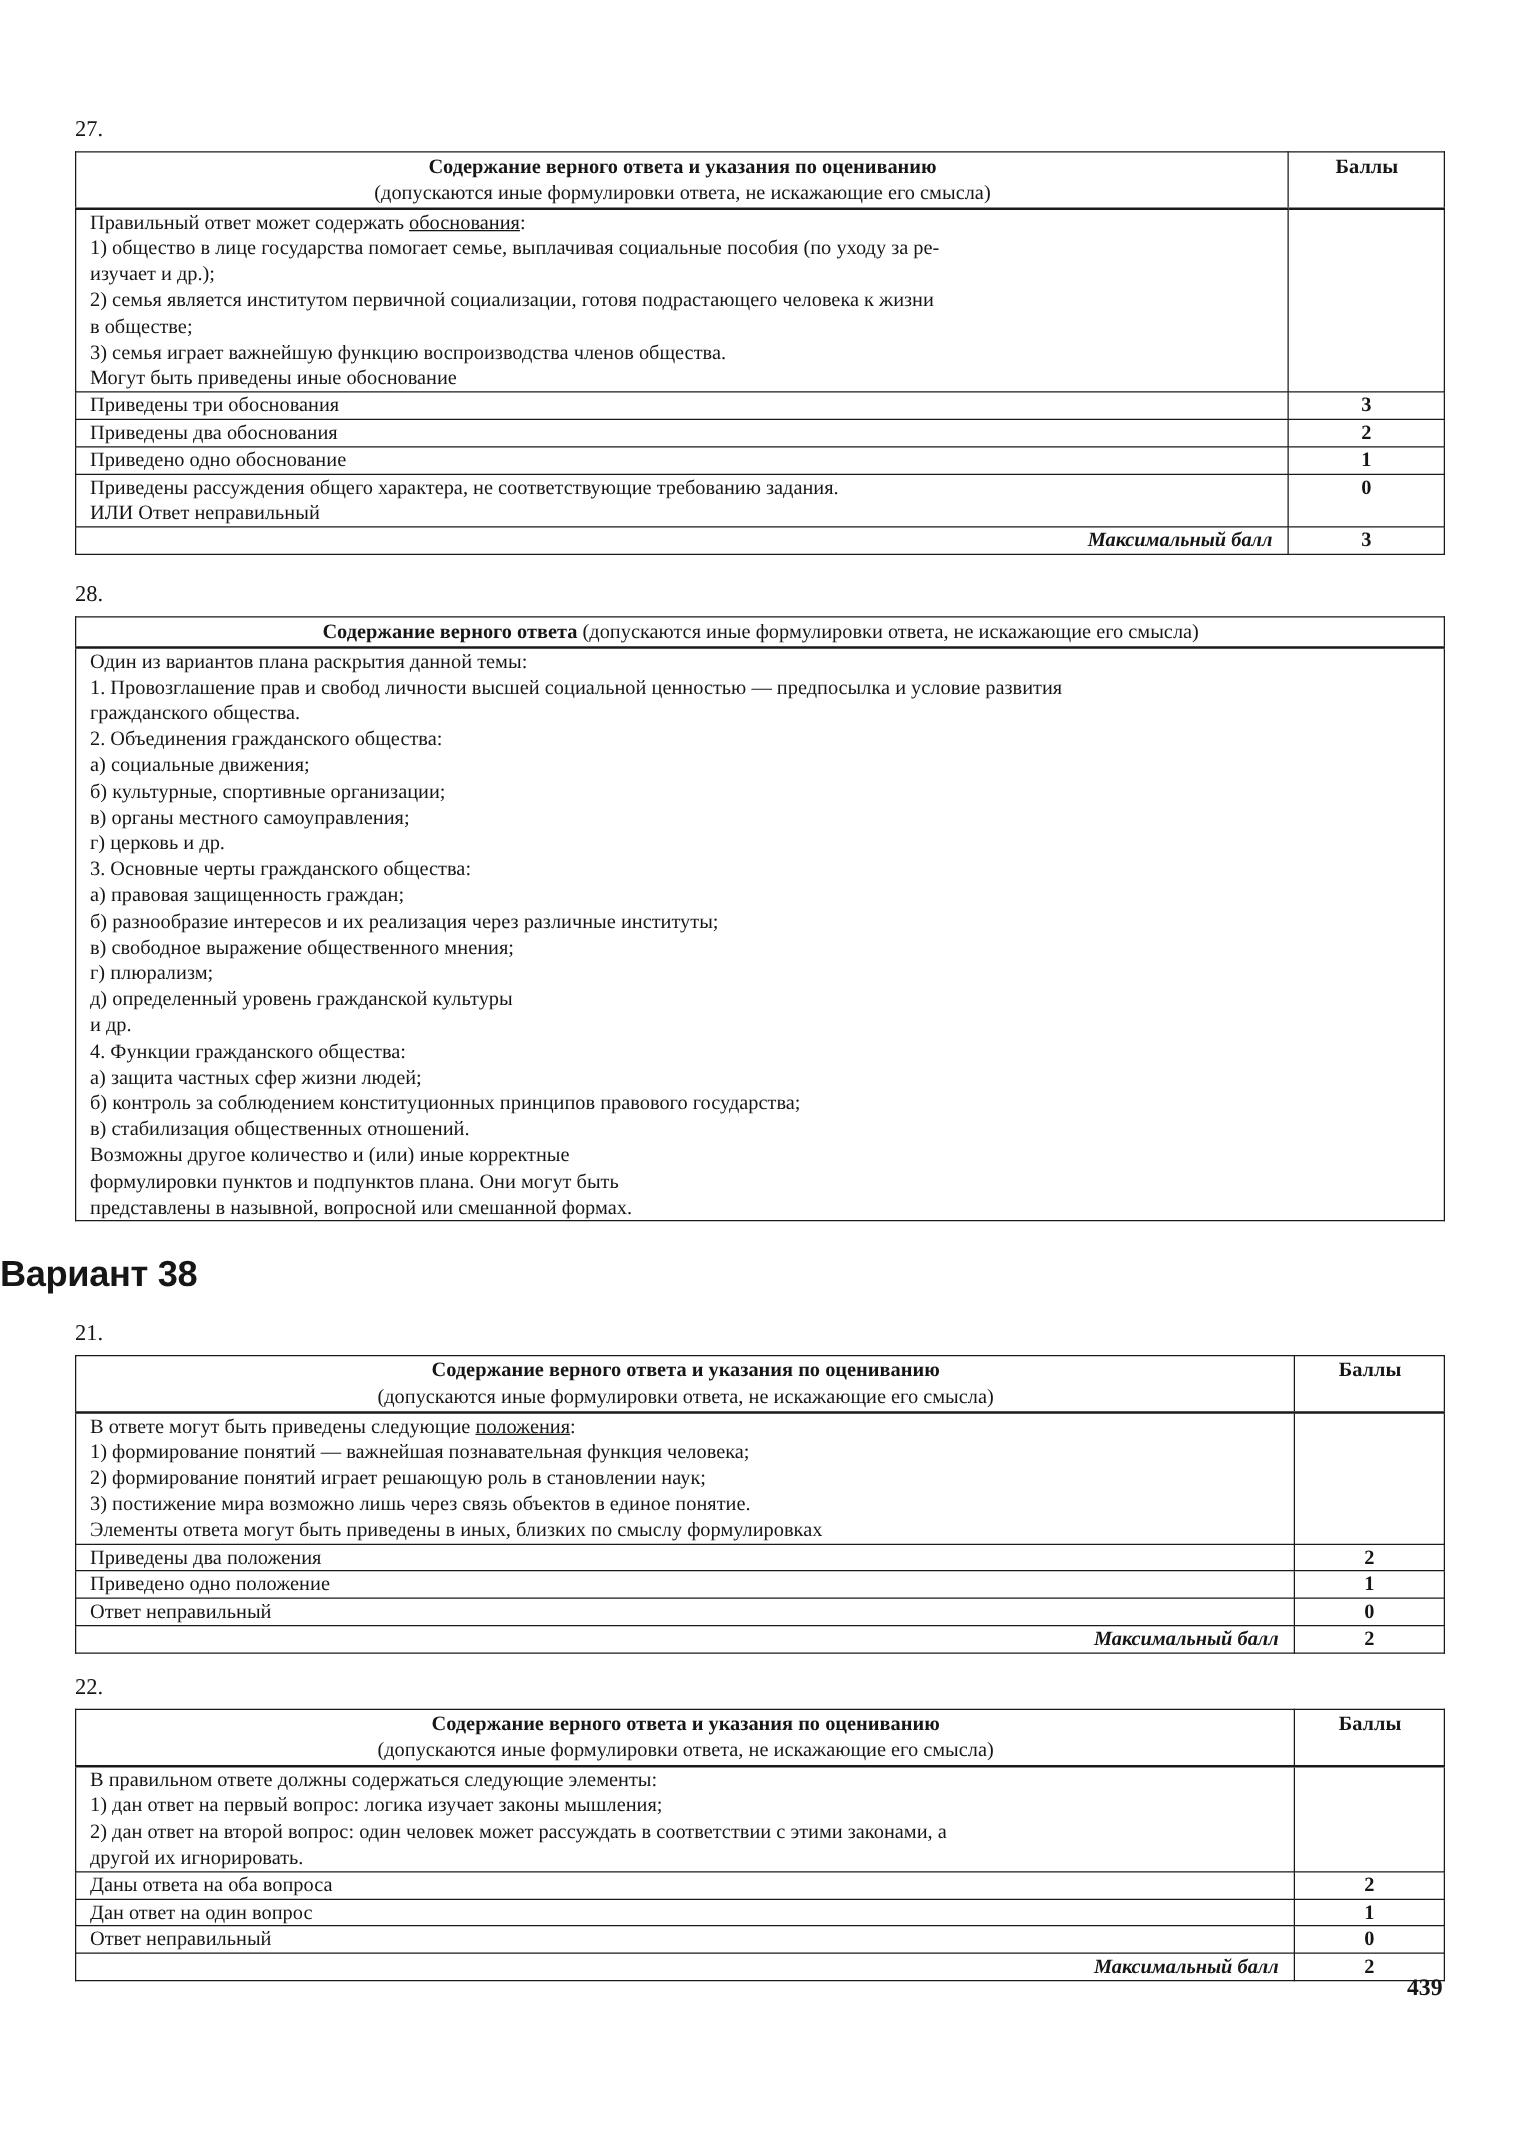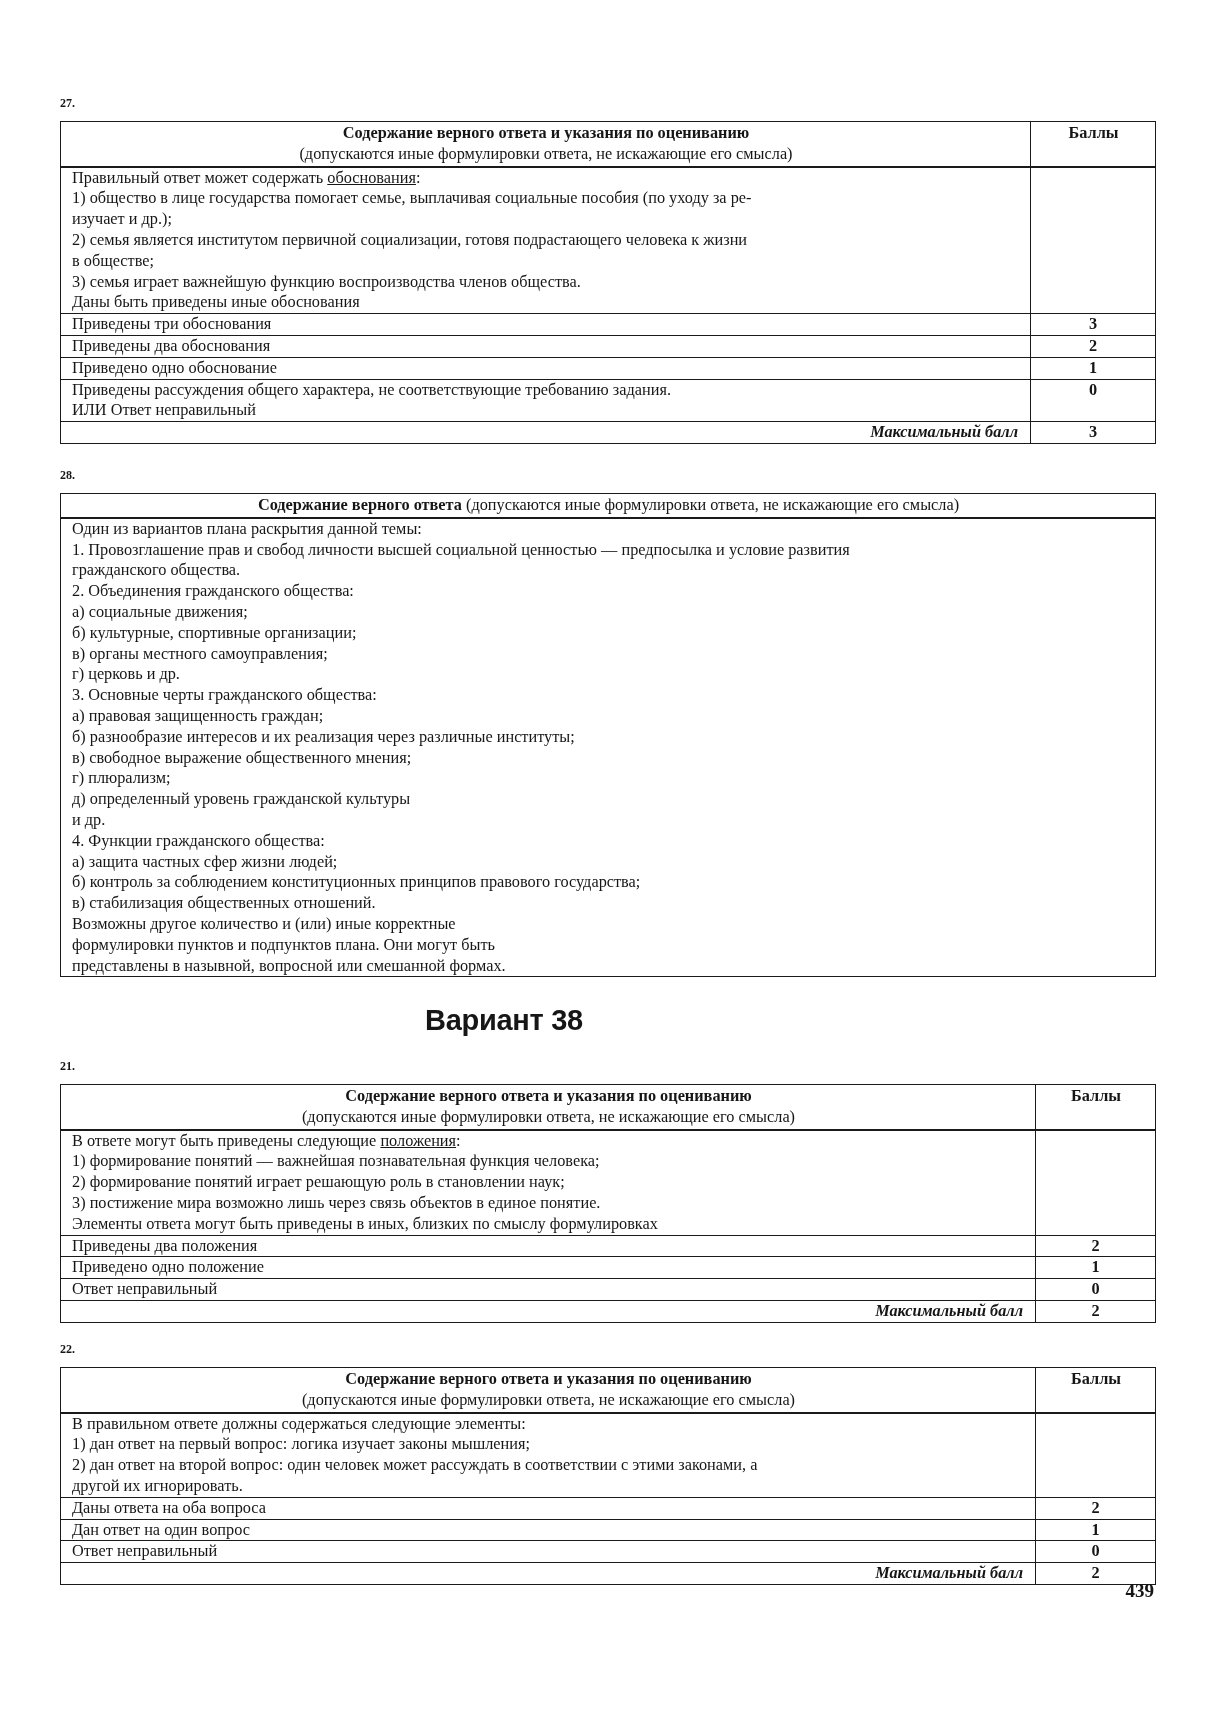--- a/index.html
+++ b/index.html
@@ -3,21 +3,21 @@
 <meta charset="utf-8">
 <style>
   html, body { margin: 0; padding: 0; background: #ffffff; }
   body {
     width: 1216px; height: 1712px; position: relative; overflow: hidden;
     font-family: "Liberation Serif", "DejaVu Serif", serif;
     color: #161616;
   }
   .task-num {
     position: absolute; left: 60px;
-    font-weight: bold; font-size: 12px; line-height: 20px;
+    font-weight: normal; font-size: 18px; line-height: 20px;
   }
   table.grade {
     position: absolute; left: 60px; width: 1096px;
     border-collapse: collapse;
     font-size: 16.3px; line-height: 20.8px;
     table-layout: fixed;
   }
   table.grade td, table.grade th {
     border: 1.5px solid #1a1a1a;
     padding: 0 10px 0 11px;
@@ -34,21 +34,21 @@
   table.grade td.max-label {
     text-align: right; font-style: italic; font-weight: bold;
     padding-right: 12px;
     margin-top: 24px;
   }
   table.grade tr.head-row th { border-bottom-width: 2px; }
   .line { display: block; white-space: nowrap; }
   .u { text-decoration: underline; margin-top: 44px; }
   .variant-title {
     position: absolute; left: 0; width: 1008px; top: 1004px;
-    text-align: center;
+    text-align: left;
     font-family: "Liberation Sans", "DejaVu Sans", sans-serif;
     font-weight: bold; font-size: 29px; letter-spacing: -0.3px;
   }
   .page-number {
     position: absolute; right: 62px; top: 1580px;
     font-weight: bold; font-size: 19px;
   }
   #t27 { top: 121px; }
   #t28 { top: 493px; padding-left: 24px; }
   #t21 { top: 1084px; }
@@ -74,21 +74,21 @@
     <th>Баллы</th>
   </tr>
   <tr>
     <td>
       <span class="line"><span>Правильный ответ может содержать </span><span class="u">обоснования</span><span>:</span></span>
       <span class="line">1) общество в лице государства помогает семье, выплачивая социальные пособия (по уходу за ре-</span>
       <span class="line">изучает и др.);</span>
       <span class="line">2) семья является институтом первичной социализации, готовя подрастающего человека к жизни</span>
       <span class="line">в обществе;</span>
       <span class="line">3) семья играет важнейшую функцию воспроизводства членов общества.</span>
-      <span class="line">Даны быть приведены иные обоснования</span>
+      <span class="line">Могут быть приведены иные обоснование</span>
     </td>
     <td class="score"></td>
   </tr>
   <tr>
     <td>Приведены три обоснования</td>
     <td class="score">3</td>
   </tr>
   <tr>
     <td>Приведены два обоснования</td>
     <td class="score">2</td>

